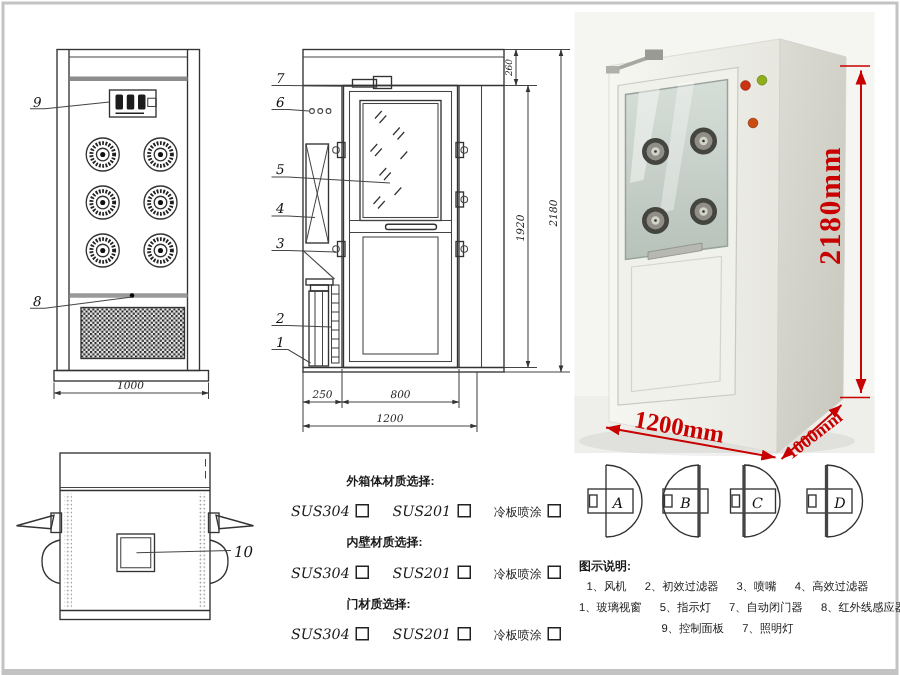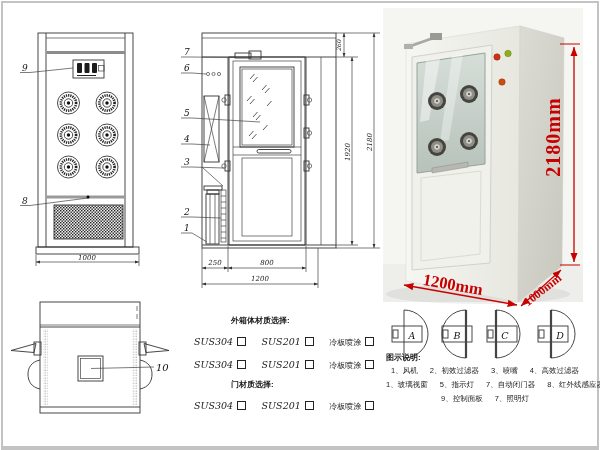--- a/index.html
+++ b/index.html
@@ -18,21 +18,21 @@
   .redt{font-family:"Liberation Serif",serif;font-weight:bold;fill:#c80000;}
   
   .materials{position:absolute;left:194px;top:316px;width:190px;color:#1a1a1a;}
   .mat-title{font-size:8px;line-height:10px;margin:8px 0 0 2px;font-weight:bold;padding-left:35px;}
   .mat-title:first-child{margin-top:0;}
   .mat-row{margin-top:5px;white-space:nowrap;}
   .sus{font:italic 9.5px "DejaVu Serif",serif;margin-top:36px;}
   .cjk-opt{font-size:8px;}
   .cb{display:inline-block;width:7px;height:7px;border:1.2px solid #222;
       margin:0 11px 0 4px;vertical-align:-1px;background:#fff;}
-  .legend{position:absolute;left:386px;top:352px;width:208px;color:#1a1a1a;}
+  .legend{position:absolute;left:386px;top:372px;width:208px;color:#1a1a1a;}
   .legend-title{font-size:8px;font-weight:bold;line-height:12px;}
   .legend-row{font-size:7.5px;line-height:14px;white-space:nowrap;text-align:center;}
   .legend-row span{margin-right:10px;}
 </style>
 </head>
 <body>
 
 <div class="page">
   <div class="frame"></div>
 
@@ -397,20 +397,21 @@
   </svg>
 
   
   <div class="materials">
     <div class="mat-title">外箱体材质选择:</div>
     <div class="mat-row">
       <span class="sus">SUS304</span><span class="cb"></span>
       <span class="sus">SUS201</span><span class="cb"></span>
       <span class="cjk-opt">冷板喷涂</span><span class="cb"></span>
     </div>
+    <div class="mat-title">内壁材质选择:</div>
     <div class="mat-row">
       <span class="sus">SUS304</span><span class="cb"></span>
       <span class="sus">SUS201</span><span class="cb"></span>
       <span class="cjk-opt">冷板喷涂</span><span class="cb"></span>
     </div>
     <div class="mat-title">门材质选择:</div>
     <div class="mat-row">
       <span class="sus">SUS304</span><span class="cb"></span>
       <span class="sus">SUS201</span><span class="cb"></span>
       <span class="cjk-opt">冷板喷涂</span><span class="cb"></span>

